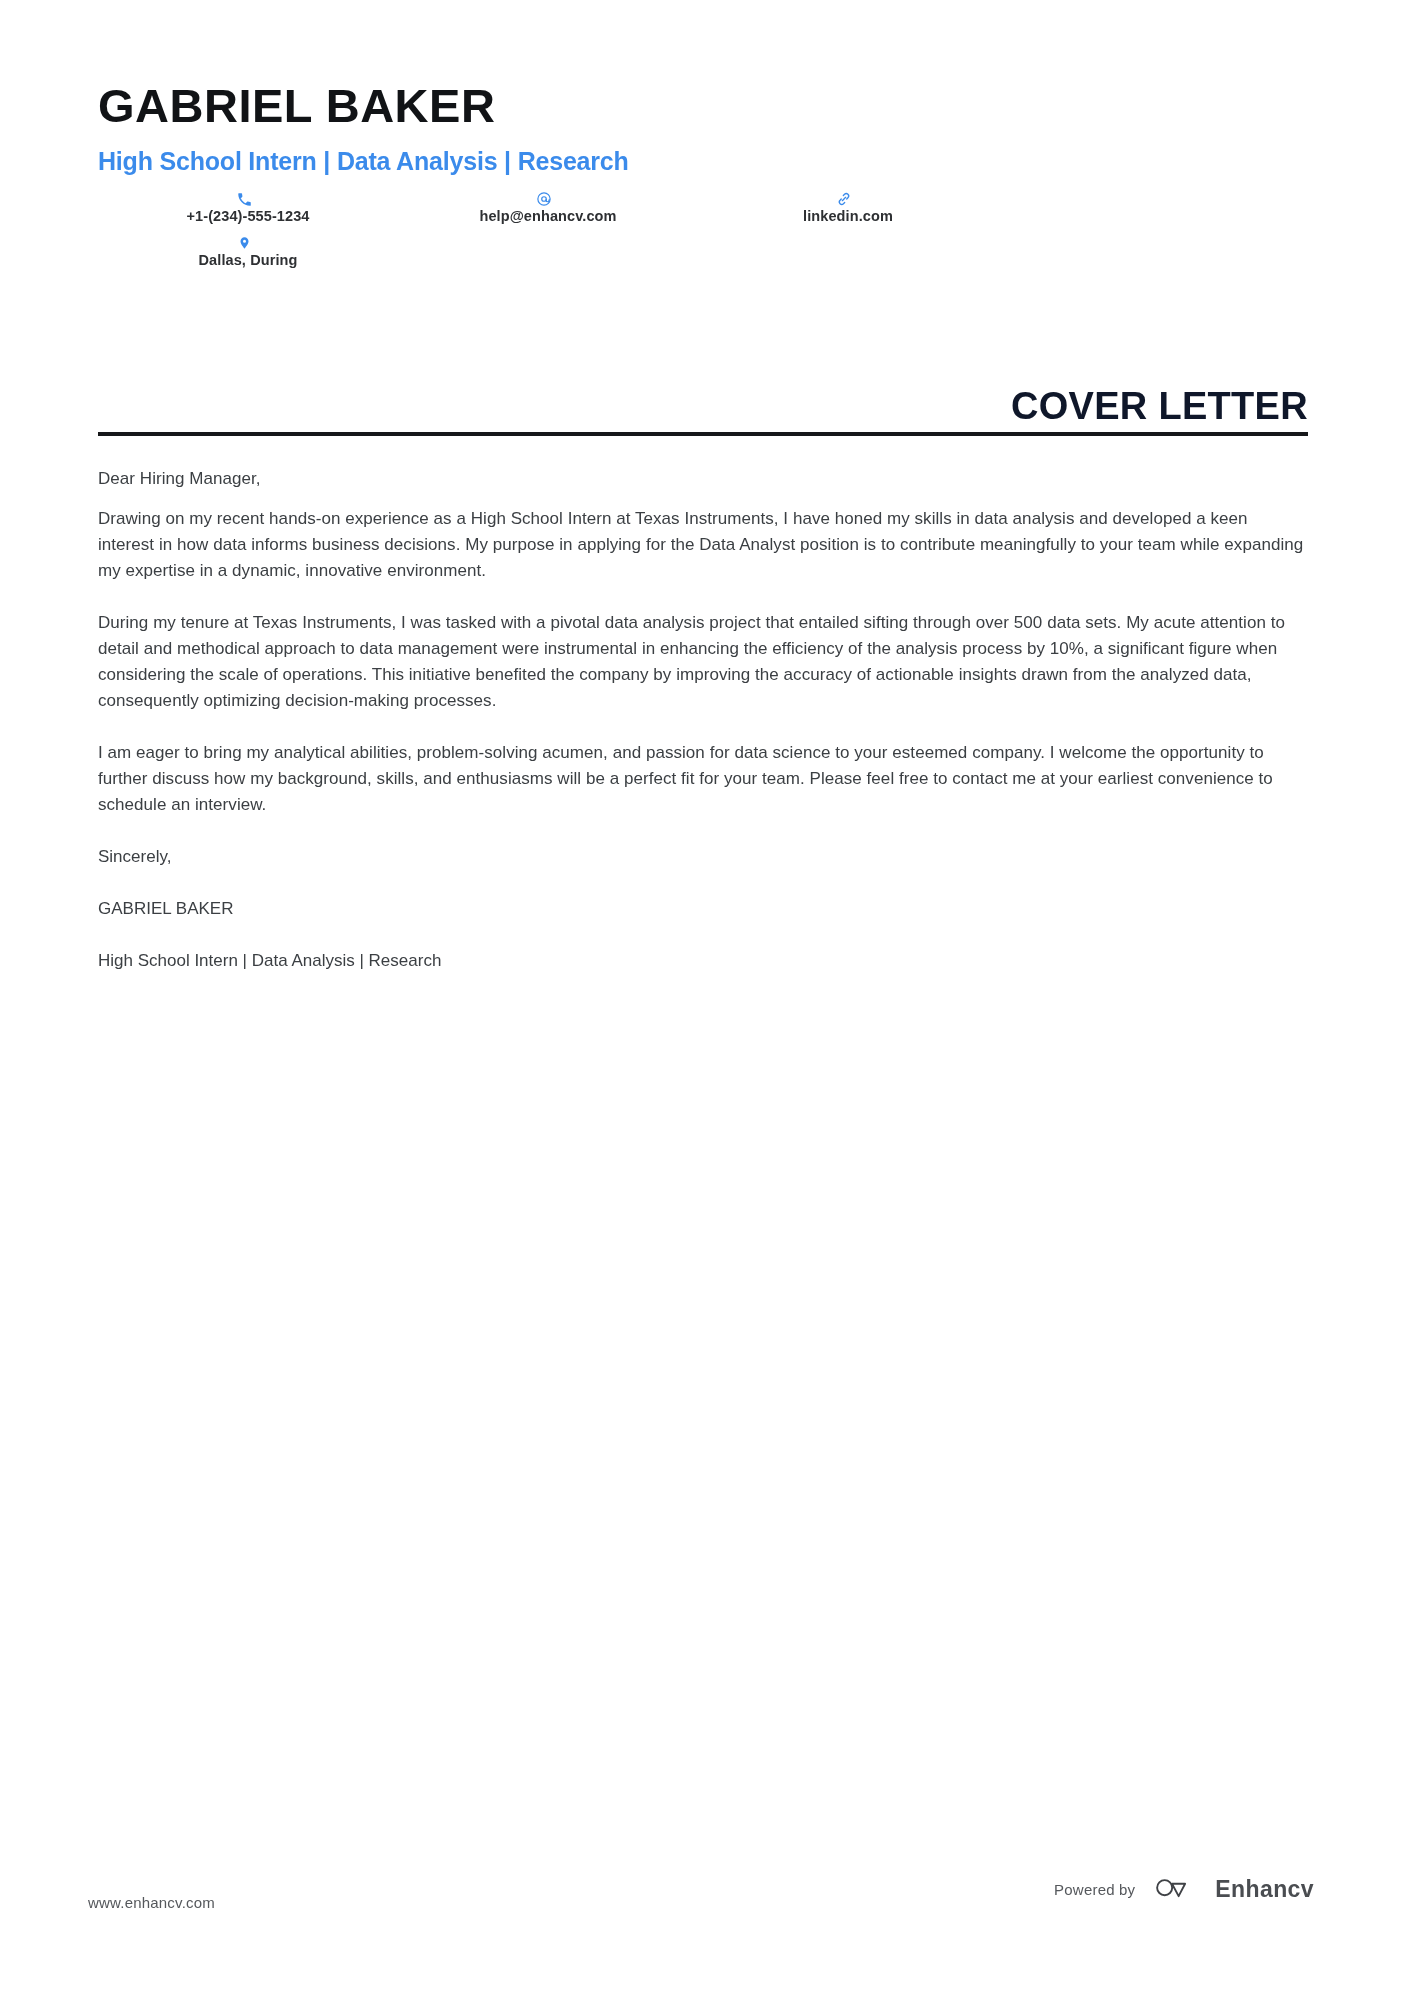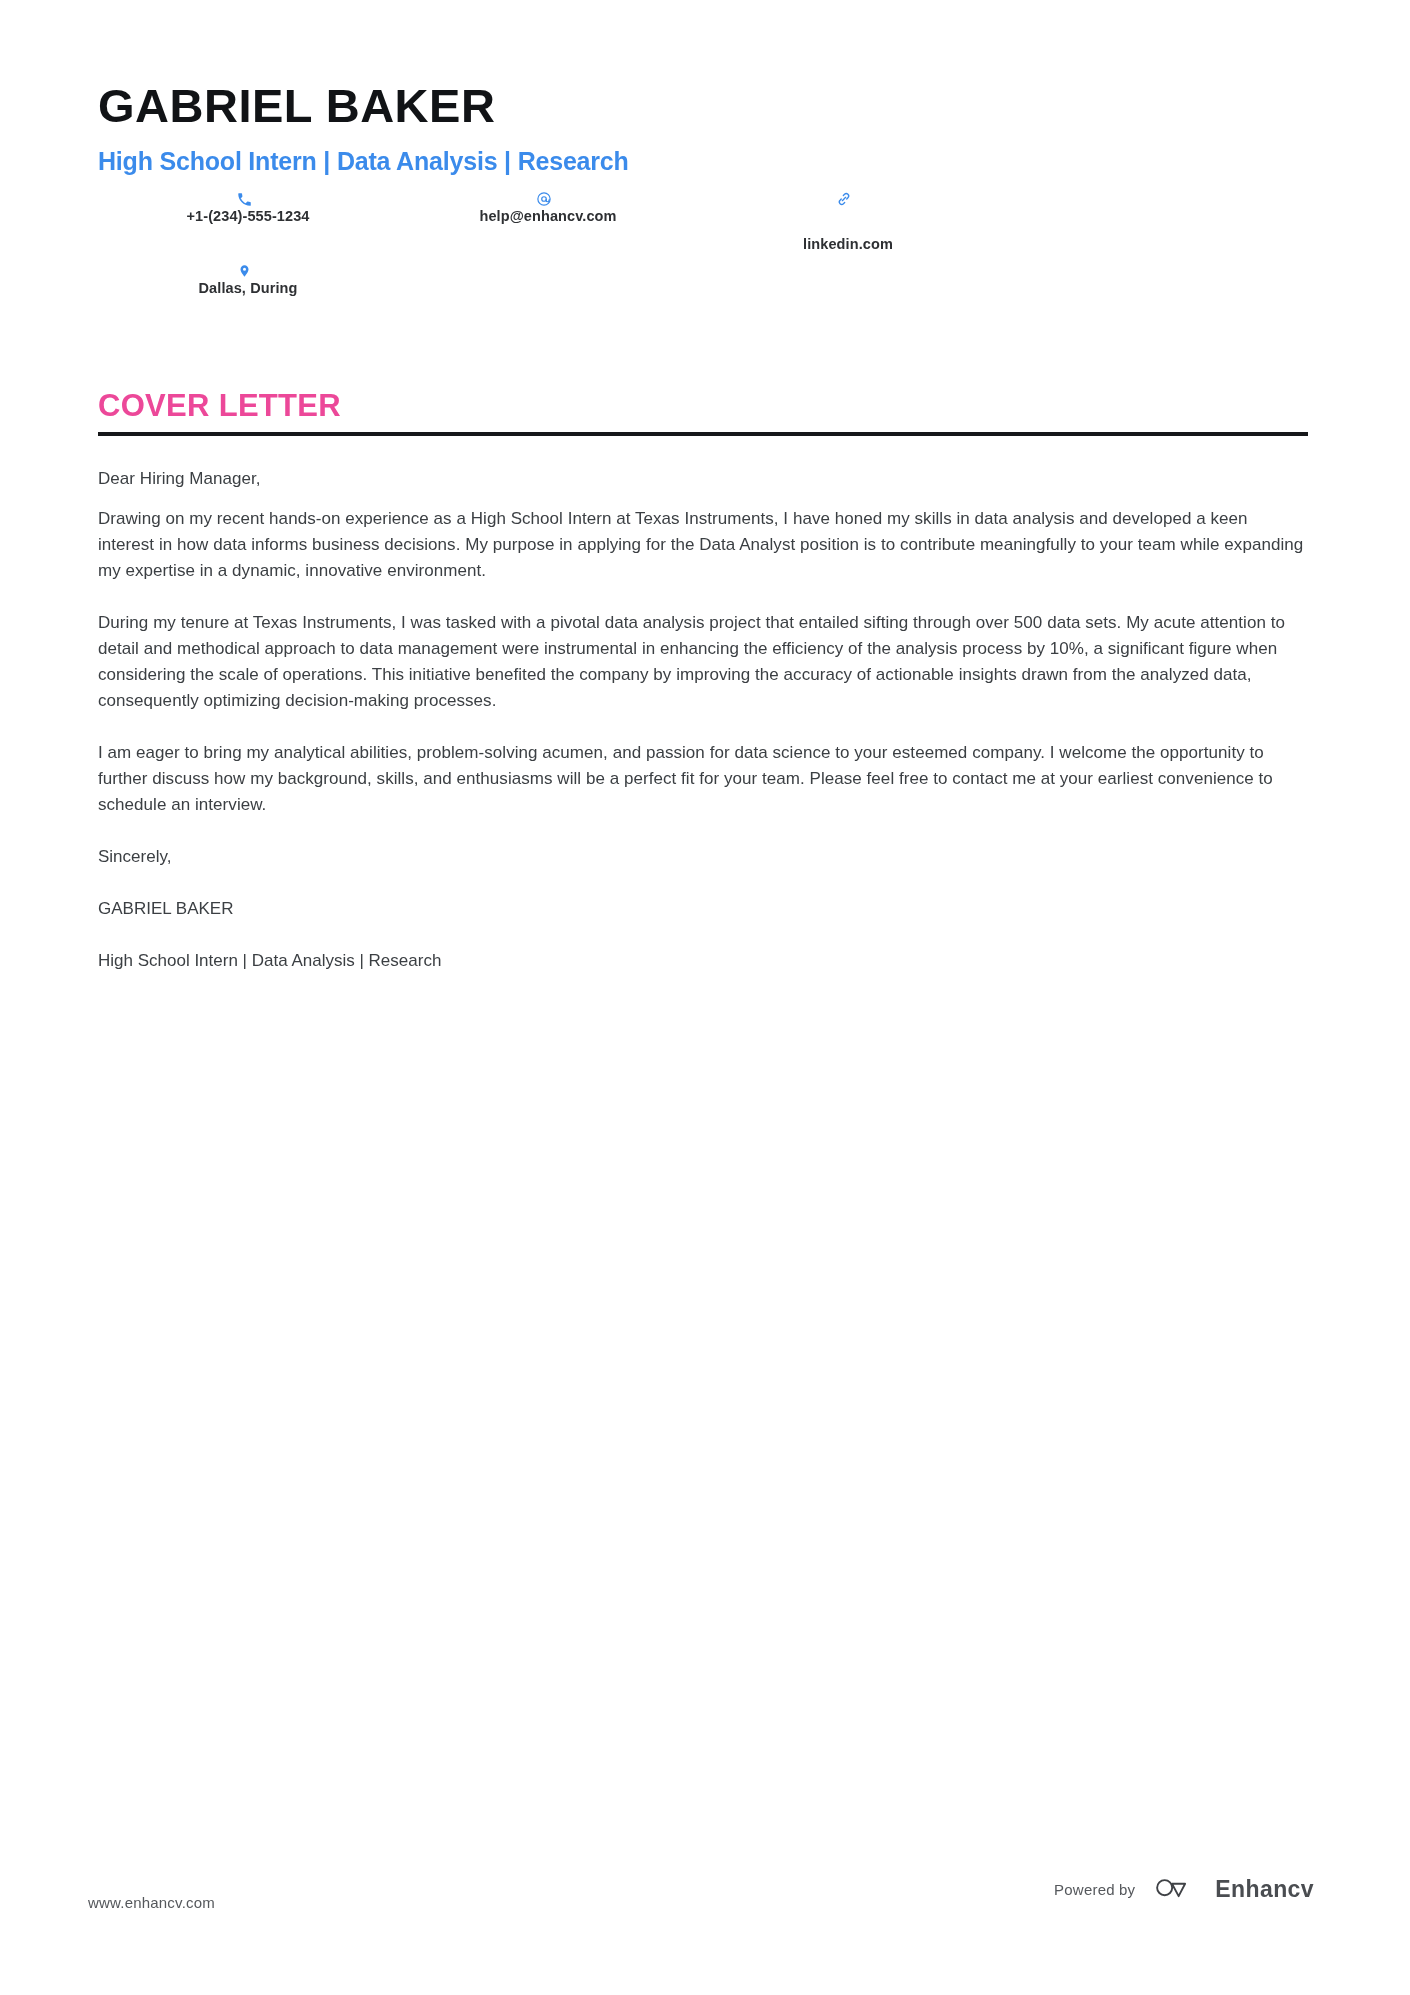--- a/index.html
+++ b/index.html
@@ -61,47 +61,48 @@
     display: flex;
     align-items: center;
     font-size: 14.5px;
     font-weight: bold;
     color: #2e3033;
     letter-spacing: 0.1px;
     flex-direction: column;
   }
   .contact-item.slot1 { width: 300px; }
   .contact-item.slot2 { width: 300px; }
-  .contact-item.slot3 { width: 300px; gap: 28px; }
+  .contact-item.slot3 { width: 300px; }
   .c-icon {
     width: 18px;
     min-width: 18px;
     height: 18px;
     margin-right: 8px;
     display: inline-flex;
     align-items: center;
     justify-content: center;
     color: #3b8beb;
   }
   .c-icon svg { display: block; }
 
   
   .section {
     position: absolute;
     left: 98px;
     width: 1210px;
   }
   .section-title {
-    font-size: 31px;
+    font-size: 38px;
     line-height: 36px;
     font-weight: bold;
     letter-spacing: 0.3px;
-    color: #ec4899;
+    color: #0f172a;
     text-transform: uppercase;
     margin: 0 0 8px 0;
+    text-align: right;
   }
   .section-rule {
     height: 4px;
     background: #16181a;
     width: 100%;
     margin-bottom: 30px;
   }
 
   .letter-body p {
     font-size: 17px;

